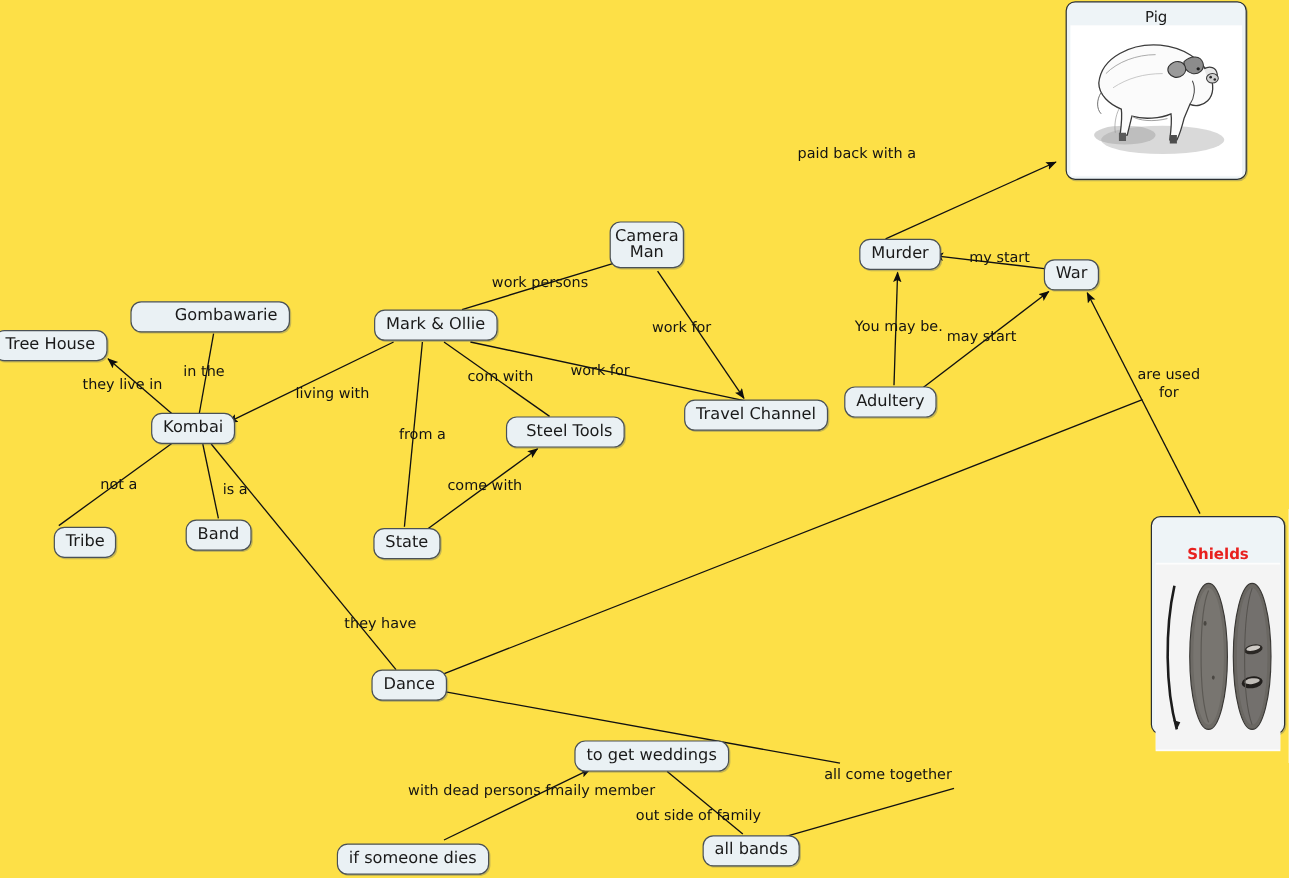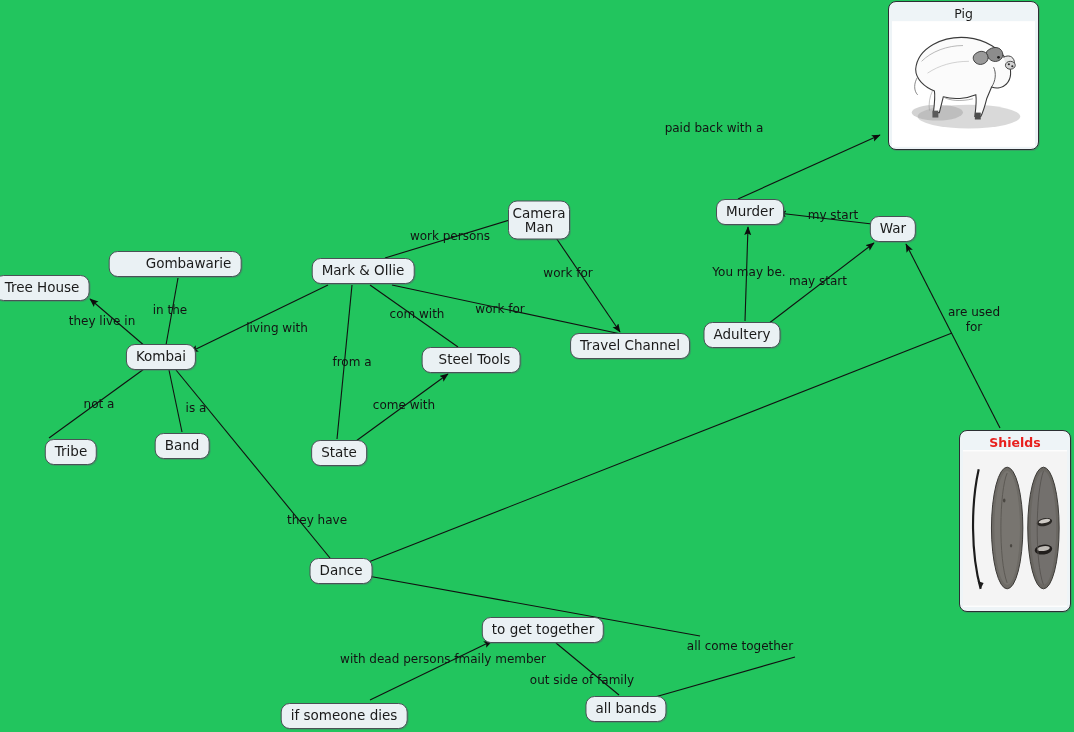--- a/index.html
+++ b/index.html
@@ -7,21 +7,21 @@
     padding: 0;
     background: #ffffff;
   }
   body {
     font-family: "DejaVu Sans", sans-serif;
   }
   #canvas {
     position: relative;
     width: 1074px;
     height: 732px;
-    background: #22c55e;
+    background: #fde047;
     overflow: hidden;
   }
   #edges {
     position: absolute;
     left: 0;
     top: 0;
     width: 1074px;
     height: 732px;
   }
   .node {
@@ -35,21 +35,21 @@
     line-height: 15px;
     text-align: center;
     padding: 4px 9px 5px 9px;
     white-space: nowrap;
     box-shadow: 1px 1px 0 rgba(90,100,110,0.35);
     transform: translate(-50%, -50%);
     display: flex;
     align-items: center;
     justify-content: center;
   }
-  .node.multiline { white-space: normal; line-height: 14px; margin-top: 16px; }
+  .node.multiline { white-space: normal; line-height: 14px; }
   .link-label {
     position: absolute;
     font-size: 12px;
     line-height: 15px;
     color: #131313;
     white-space: nowrap;
     transform: translate(-50%, -50%);
     text-align: center;
     background: transparent;
   }
@@ -63,21 +63,21 @@
     padding: 3px;
     box-shadow: 1px 1px 0 rgba(90,100,110,0.35);
   }
   .img-panel .panel-title {
     text-align: center;
     font-size: 12.5px;
     line-height: 15px;
     color: #1a1a1a;
     padding-top: 1px;
   }
-  .img-panel .panel-title.accent { color: #e8201e; font-weight: bold; }
+  .img-panel .panel-title.accent { color: #e8201e; font-weight: bold; margin-top: 19px; }
   .img-inner {
     position: relative;
     background: #fdfdfd;
     overflow: hidden;
   }
   svg.art { display: block; width: 100%; height: 100%; }
 </style>
 </head>
 <body>
 
@@ -204,21 +204,21 @@
       <div class="node" style="left: 750px; top: 212px;">
         <span>Murder</span>
       </div>
       <div class="node" style="left: 893px; top: 229px;">
         <span>War</span>
       </div>
       <div class="node" style="left: 742px; top: 335px;">
         <span>Adultery</span>
       </div>
       <div class="node" style="left: 543px; top: 630px;">
-        <span>to get together</span>
+        <span>to get weddings</span>
       </div>
       <div class="node" style="left: 344px; top: 716px;">
         <span>if someone dies</span>
       </div>
       <div class="node" style="left: 626px; top: 709px;">
         <span>all bands</span>
       </div>
     </div>
   <div id="label-layer">
       <div class="link-label" style="left: 102px; top: 321px;">they live in</div>

